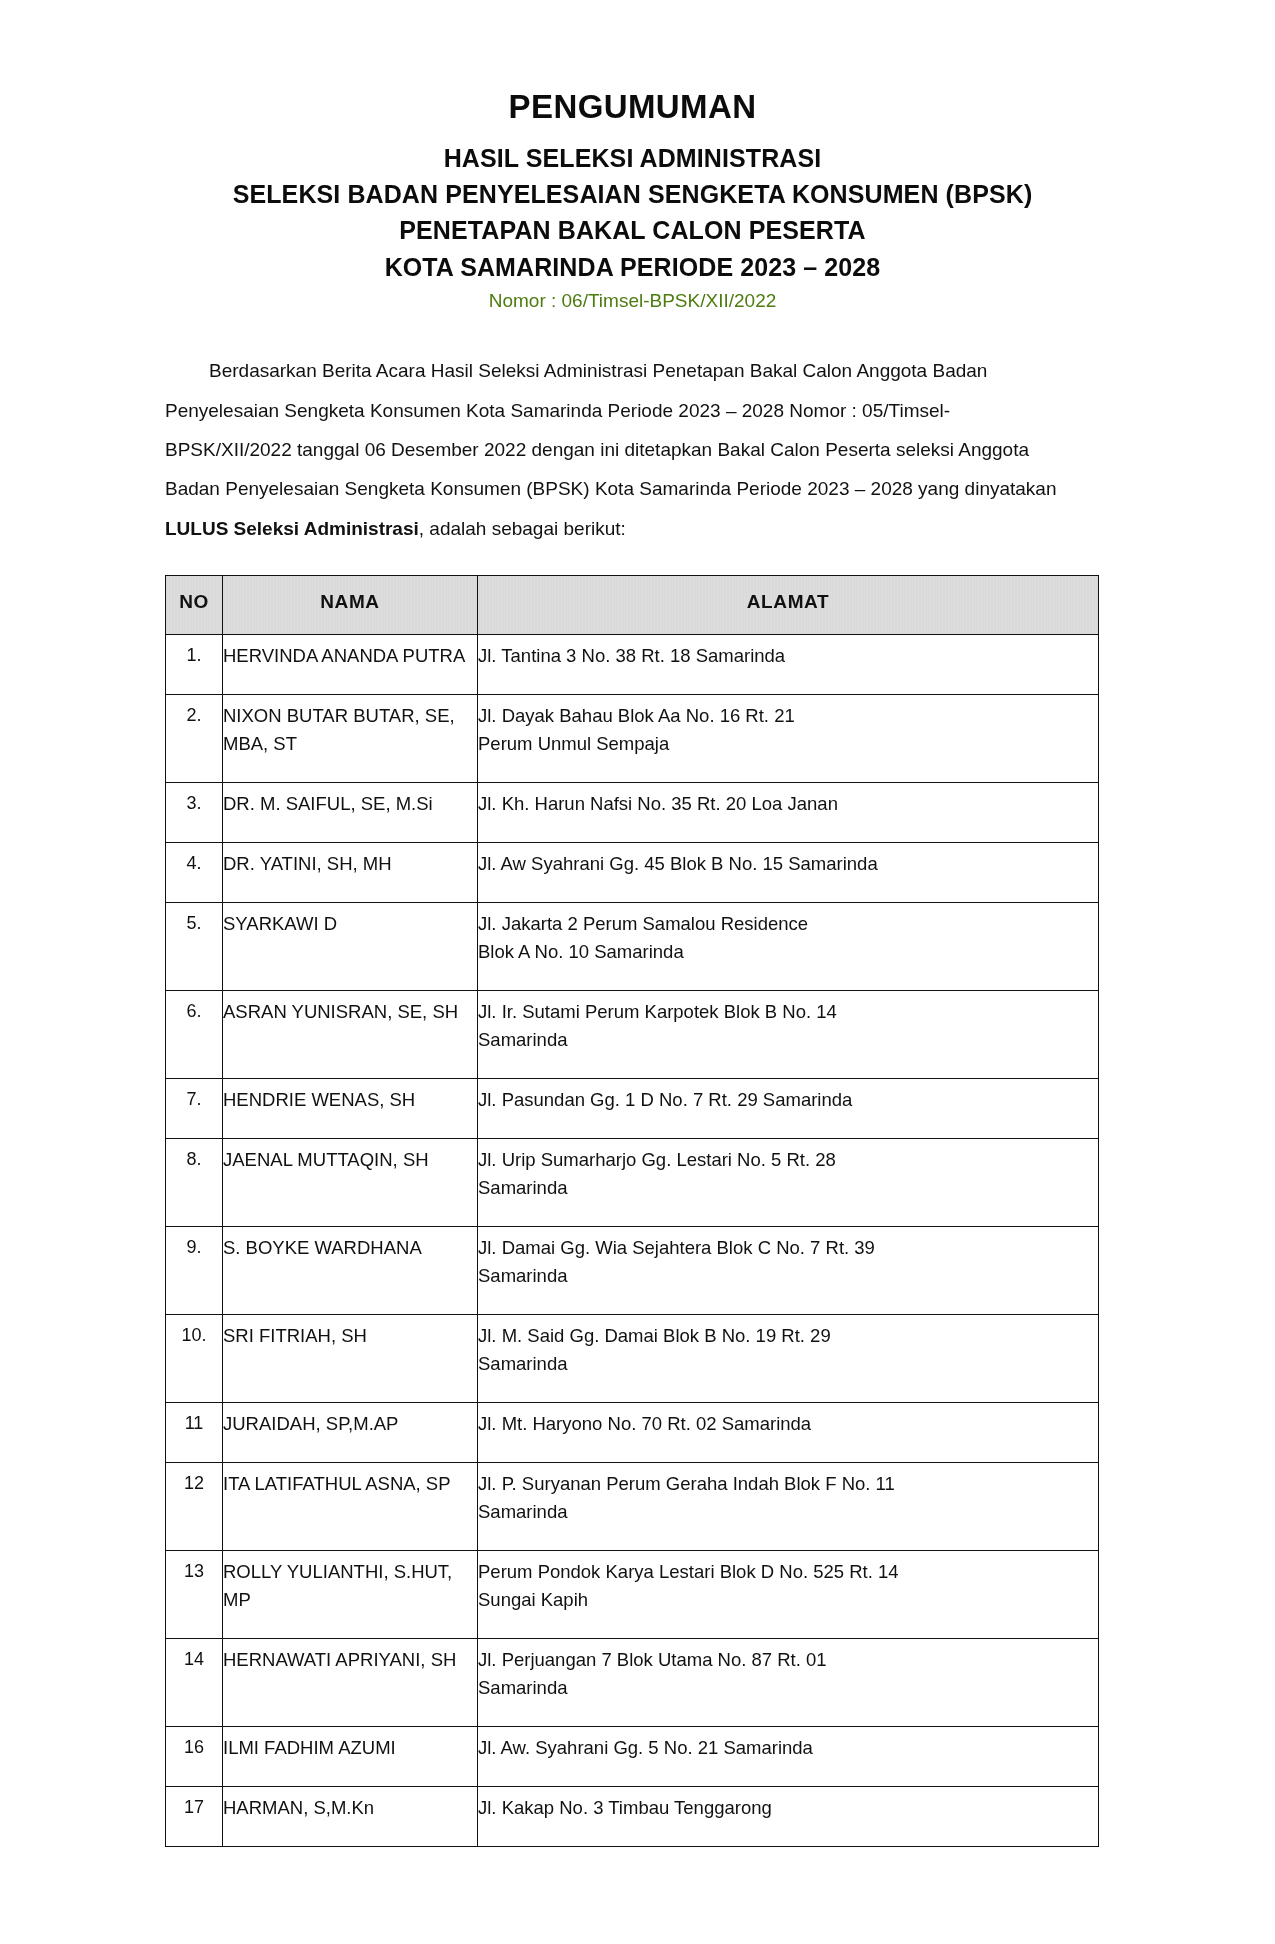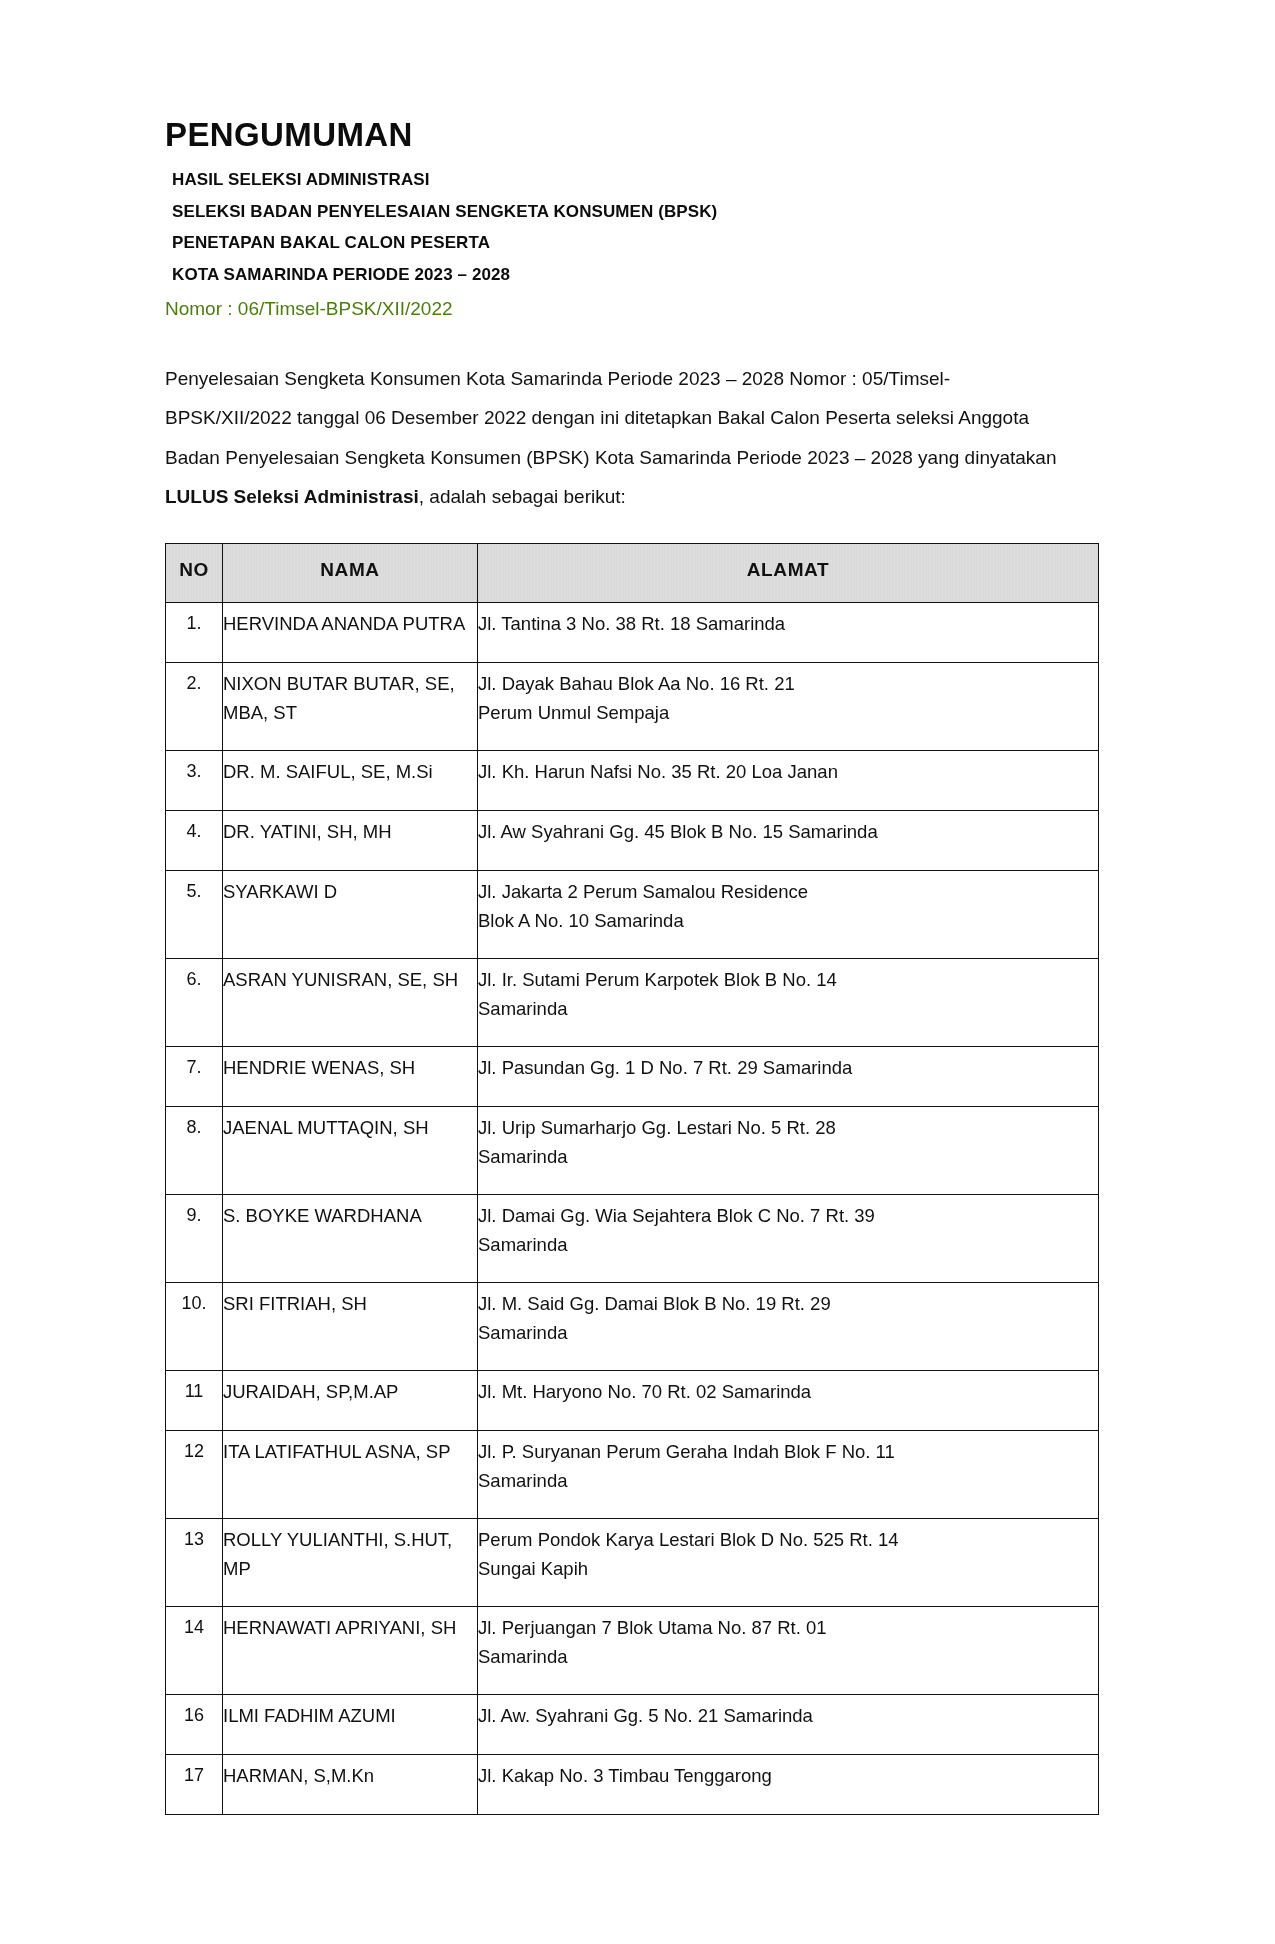--- a/index.html
+++ b/index.html
@@ -25,38 +25,38 @@
   }
   .content {
     position: absolute;
     left: 165px;
     top: 0;
     width: 935px;
   }
 
   
   .heading-block {
-    text-align: left;
-    padding-top: 116px;
+    text-align: center;
+    padding-top: 88px;
   }
   .doc-title {
     font-size: 33px;
     font-weight: bold;
     letter-spacing: 0.4px;
     line-height: 1.15;
     margin: 0 0 14px 0;
     color: #0c0c0c;
   }
   .sub-line {
-    font-size: 17px;
+    font-size: 25px;
     font-weight: bold;
     line-height: 1.45;
     letter-spacing: 0.1px;
     color: #0c0c0c;
-    margin: 7px;
+    margin: 0;
   }
   .nomor-line {
     font-size: 19px;
     font-weight: normal;
     line-height: 1.5;
     margin: 2px 0 0 0;
     color: #4d7c0f;
   }
 
   
@@ -155,20 +155,21 @@
     <div class="heading-block">
       <h1 class="doc-title">PENGUMUMAN</h1>
       <div class="sub-line">HASIL SELEKSI ADMINISTRASI</div>
       <div class="sub-line">SELEKSI BADAN PENYELESAIAN SENGKETA KONSUMEN (BPSK)</div>
       <div class="sub-line">PENETAPAN BAKAL CALON PESERTA</div>
       <div class="sub-line">KOTA SAMARINDA PERIODE 2023 – 2028</div>
       <div class="nomor-line">Nomor : 06/Timsel-BPSK/XII/2022</div>
     </div>
 
     <div class="body-para">
+      <span class="para-line"><span class="indent"></span><span>Berdasarkan  Berita  Acara  Hasil  Seleksi  Administrasi  Penetapan  Bakal  Calon  Anggota  Badan</span></span>
       <span class="para-line">Penyelesaian  Sengketa  Konsumen   Kota   Samarinda  Periode  2023 – 2028 Nomor    :    05/Timsel-</span>
       <span class="para-line">BPSK/XII/2022 tanggal 06 Desember 2022 dengan ini ditetapkan Bakal Calon Peserta seleksi Anggota</span>
       <span class="para-line">Badan Penyelesaian Sengketa Konsumen (BPSK) Kota Samarinda Periode 2023 – 2028 yang dinyatakan</span>
       <span class="para-line"><b>LULUS Seleksi Administrasi</b><span>, adalah sebagai berikut:</span></span>
     </div>
 
     <div class="table-wrap">
       <table class="listing">
         <colgroup>
           <col class="c-no">

